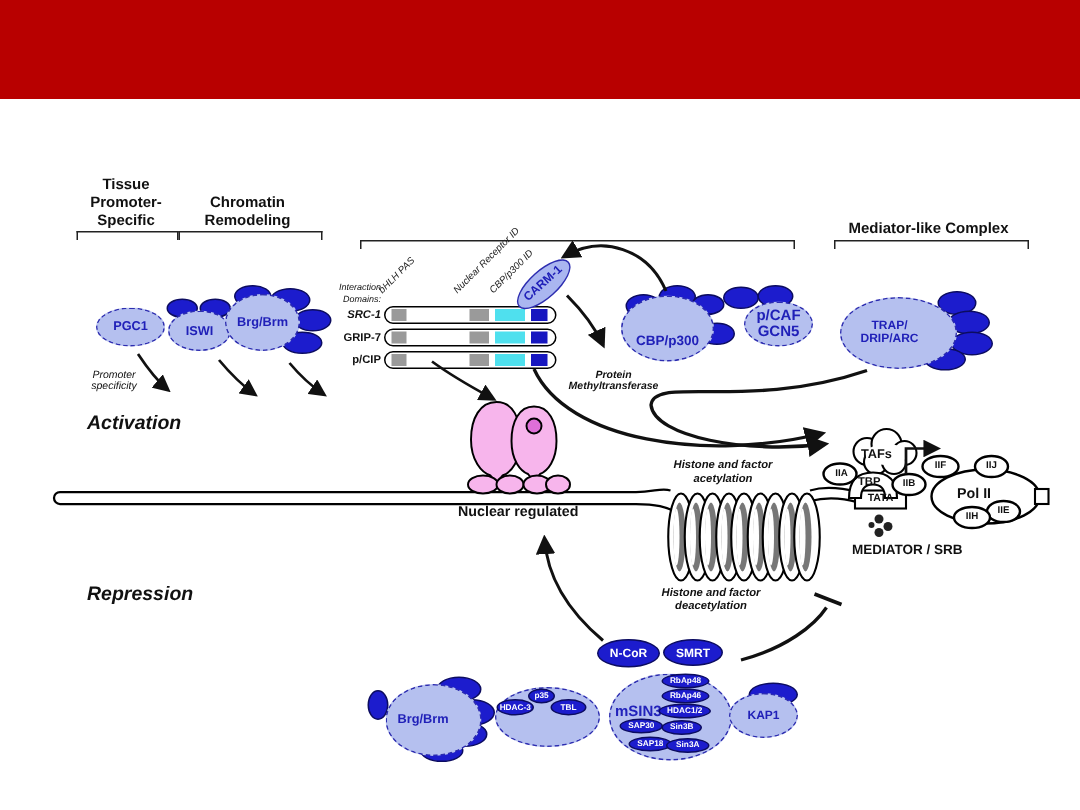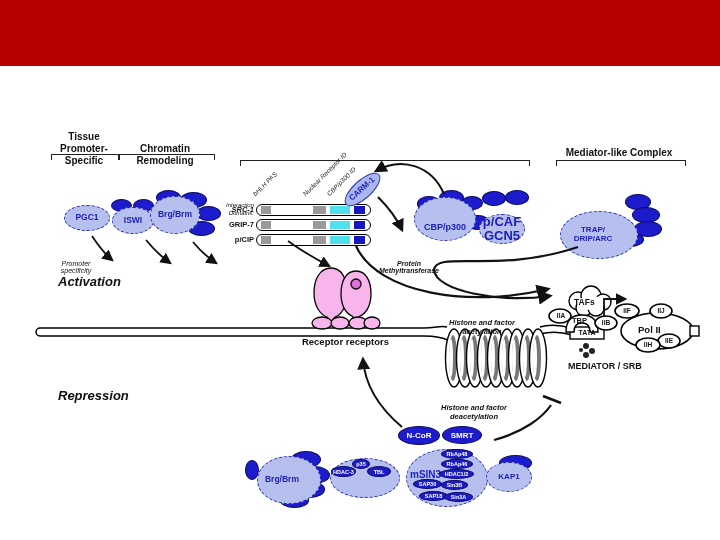--- a/index.html
+++ b/index.html
@@ -26,21 +26,21 @@
   .dot{border-radius:50%;background:#1c1ccd;border:1px solid #0c0c60;z-index:2;box-sizing:border-box;}
   .dkcx{border-radius:50%;background:#1c1ccd;border:1px solid #0c0c60;color:#fff;font-weight:bold;
         display:flex;align-items:center;justify-content:center;text-align:center;z-index:3;
         box-sizing:border-box;}
   
   .rowlbl{font-weight:bold;font-size:7.5px;color:#111;text-align:right;z-index:4;}
   .cbar{background:#fff;border:1.2px solid #000;border-radius:6px;z-index:2;}
   .seg{position:absolute;top:1px;bottom:1px;}
   .rot{transform:rotate(-45deg);transform-origin:0 100%;font-style:italic;font-size:6.5px;
        color:#222;white-space:nowrap;height:8px;z-index:4;}
-  .pre{white-space:pre-line;margin-top:13px;}
+  .pre{white-space:pre-line;}
   .lbl{color:#111;z-index:4;}
   svg{position:absolute;left:0;top:0;z-index:3;pointer-events:none;}
 </style>
 </head>
 <body>
 
 <div id="slide">
 
   <div class="abs" id="banner-frame"></div>
   <div class="abs" id="banner">Alternative activation and repression functions of nuclear receptors regulated by ligand (or signaling pathway) control of recruitment of either coactivators or corepressors</div>
@@ -98,42 +98,42 @@
   <div class="abs cx" style="left:340px;top:180px;width:45px;height:19px;font-size:8px;border-style:solid;background:#aab6f0;transform:rotate(-42deg);">CARM-1</div>
 
   <div class="abs dot" style="left:417px;top:196px;width:24px;height:16px;"></div>
   <div class="abs dot" style="left:439px;top:190px;width:25px;height:16px;"></div>
   <div class="abs dot" style="left:461px;top:196px;width:22px;height:14px;"></div>
   <div class="abs dot" style="left:466px;top:215px;width:24px;height:15px;"></div>
   <div class="abs cx" style="left:414px;top:197px;width:62px;height:44px;font-size:9px;align-items:flex-end;padding-bottom:7px;">CBP/p300</div>
 
   <div class="abs dot" style="left:482px;top:191px;width:24px;height:15px;"></div>
   <div class="abs dot" style="left:505px;top:190px;width:24px;height:15px;"></div>
-  <div class="abs cx pre" style="left:479px;top:201px;width:46px;height:30px;font-size:13px;">p/CAF
+  <div class="abs cx pre" style="left:496px;top:201px;width:46px;height:30px;font-size:10px;">p/CAF
 GCN5</div>
 
   <div class="abs dot" style="left:625px;top:194px;width:26px;height:16px;"></div>
   <div class="abs dot" style="left:632px;top:207px;width:28px;height:16px;"></div>
   <div class="abs dot" style="left:634px;top:221px;width:28px;height:16px;"></div>
   <div class="abs dot" style="left:616px;top:232px;width:28px;height:15px;"></div>
   <div class="abs cx pre" style="left:560px;top:198px;width:78px;height:48px;font-size:8px;padding-right:12px;">TRAP/
 DRIP/ARC</div>
 
   <div class="abs lbl pre" style="left:52px;top:247px;width:48px;font-style:italic;font-size:7px;text-align:center;">Promoter
 specificity</div>
   <div class="abs lbl" style="left:58px;top:274px;font-weight:bold;font-style:italic;font-size:13px;">Activation</div>
   <div class="abs lbl" style="left:58px;top:388px;font-weight:bold;font-style:italic;font-size:13px;">Repression</div>
 
   <div class="abs lbl pre" style="left:374px;top:247px;width:70px;font-style:italic;font-weight:bold;font-size:7px;text-align:center;">Protein
 Methyltransferase</div>
   <div class="abs lbl pre" style="left:437px;top:305px;width:90px;font-style:italic;font-weight:bold;font-size:7.5px;text-align:center;">Histone and factor
 acetylation</div>
   <div class="abs lbl pre" style="left:424px;top:390px;width:100px;font-style:italic;font-weight:bold;font-size:7.5px;text-align:center;">Histone and factor
 deacetylation</div>
-  <div class="abs lbl" style="left:298px;top:336px;width:95px;font-weight:bold;font-size:9.5px;text-align:center;">Receptor receptors</div>
+  <div class="abs lbl" style="left:298px;top:336px;width:95px;font-weight:bold;font-size:9.5px;text-align:center;">Nuclear regulated</div>
   <div class="abs lbl" style="left:568px;top:361px;width:98px;font-weight:bold;font-size:9px;">MEDIATOR / SRB</div>
 
   <div class="abs lbl" style="left:574px;top:297px;font-weight:bold;font-size:8.5px;">TAFs</div>
   <div class="abs lbl" style="left:551px;top:312px;width:20px;font-weight:bold;font-size:6.5px;text-align:center;">IIA</div>
   <div class="abs lbl" style="left:572px;top:316px;font-weight:bold;font-size:7.5px;">TBP</div>
   <div class="abs lbl" style="left:572px;top:329px;width:30px;font-weight:bold;font-size:7px;text-align:center;">TATA</div>
   <div class="abs lbl" style="left:596px;top:319px;width:20px;font-weight:bold;font-size:6.5px;text-align:center;">IIB</div>
   <div class="abs lbl" style="left:617px;top:307px;width:20px;font-weight:bold;font-size:6.5px;text-align:center;">IIF</div>
   <div class="abs lbl" style="left:651px;top:307px;width:20px;font-weight:bold;font-size:6.5px;text-align:center;">IIJ</div>
   <div class="abs lbl" style="left:638px;top:324px;font-weight:bold;font-size:9.5px;">Pol II</div>

